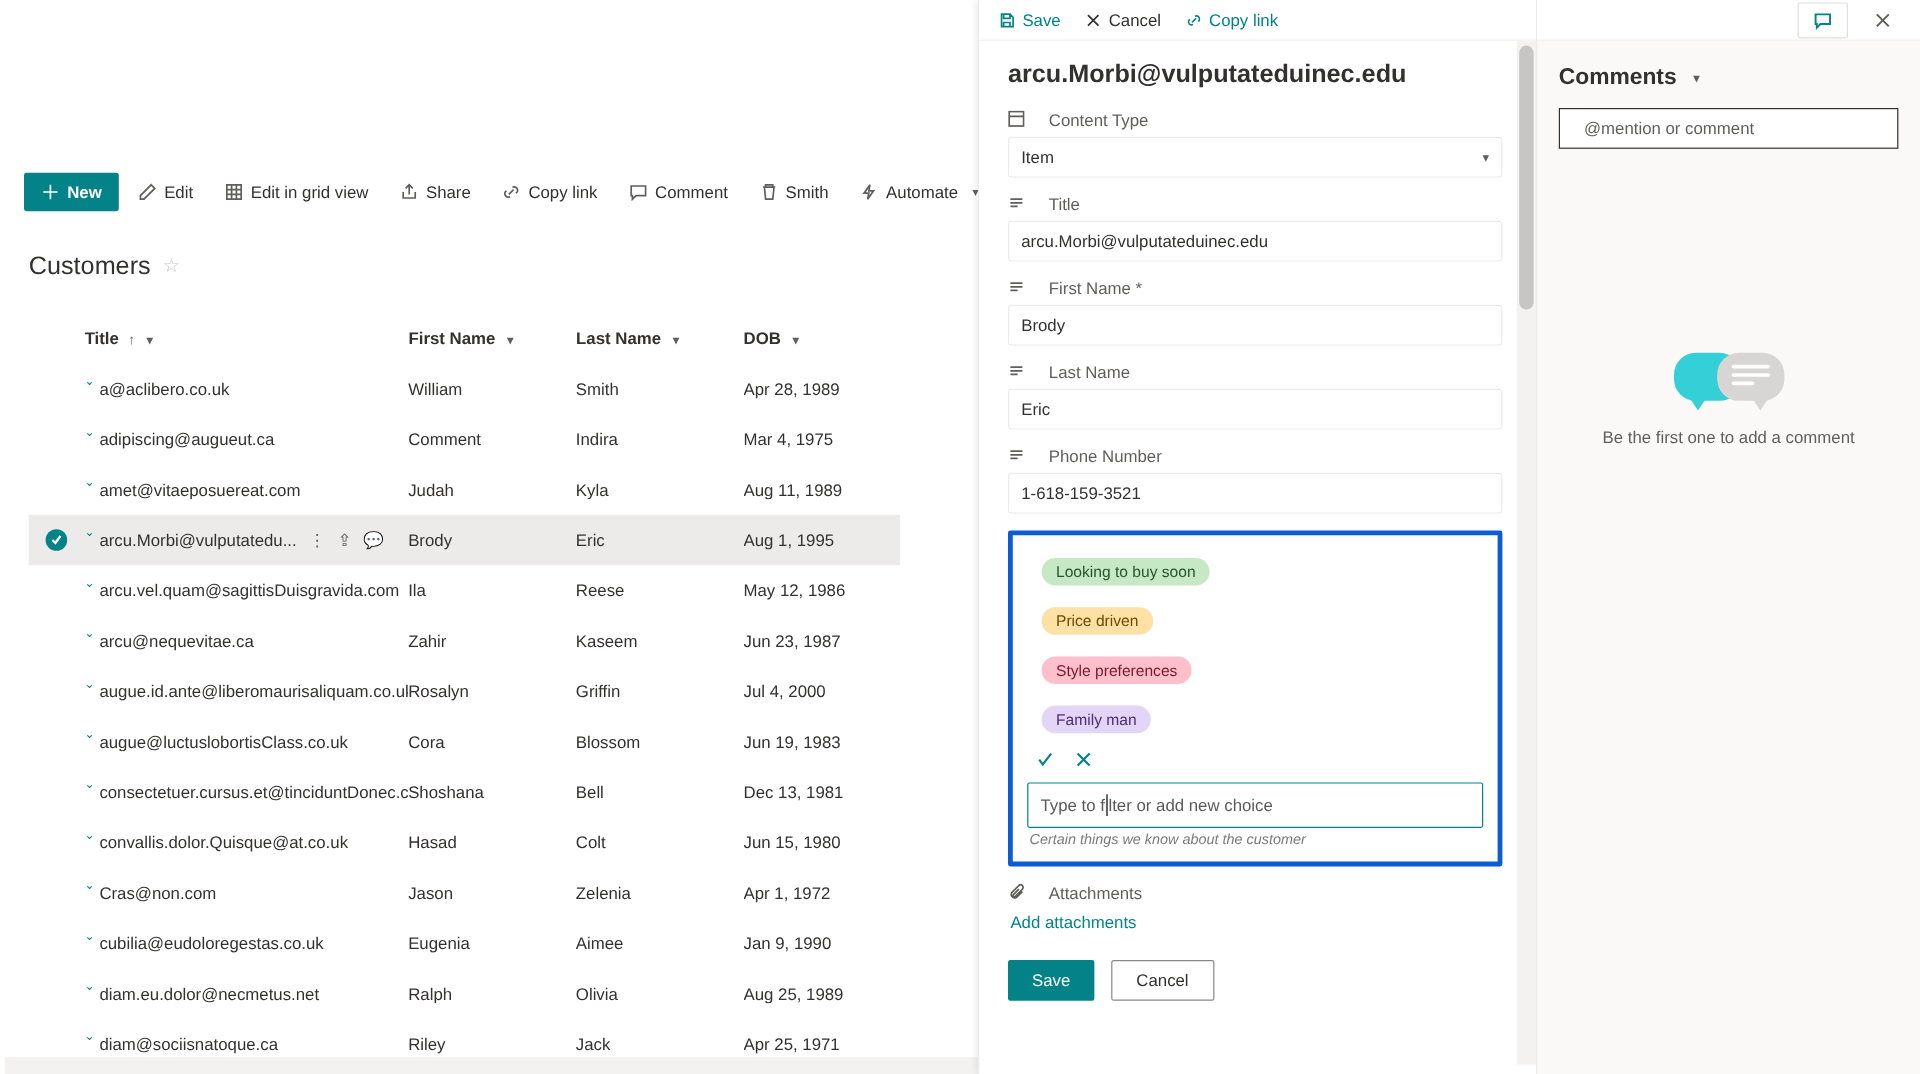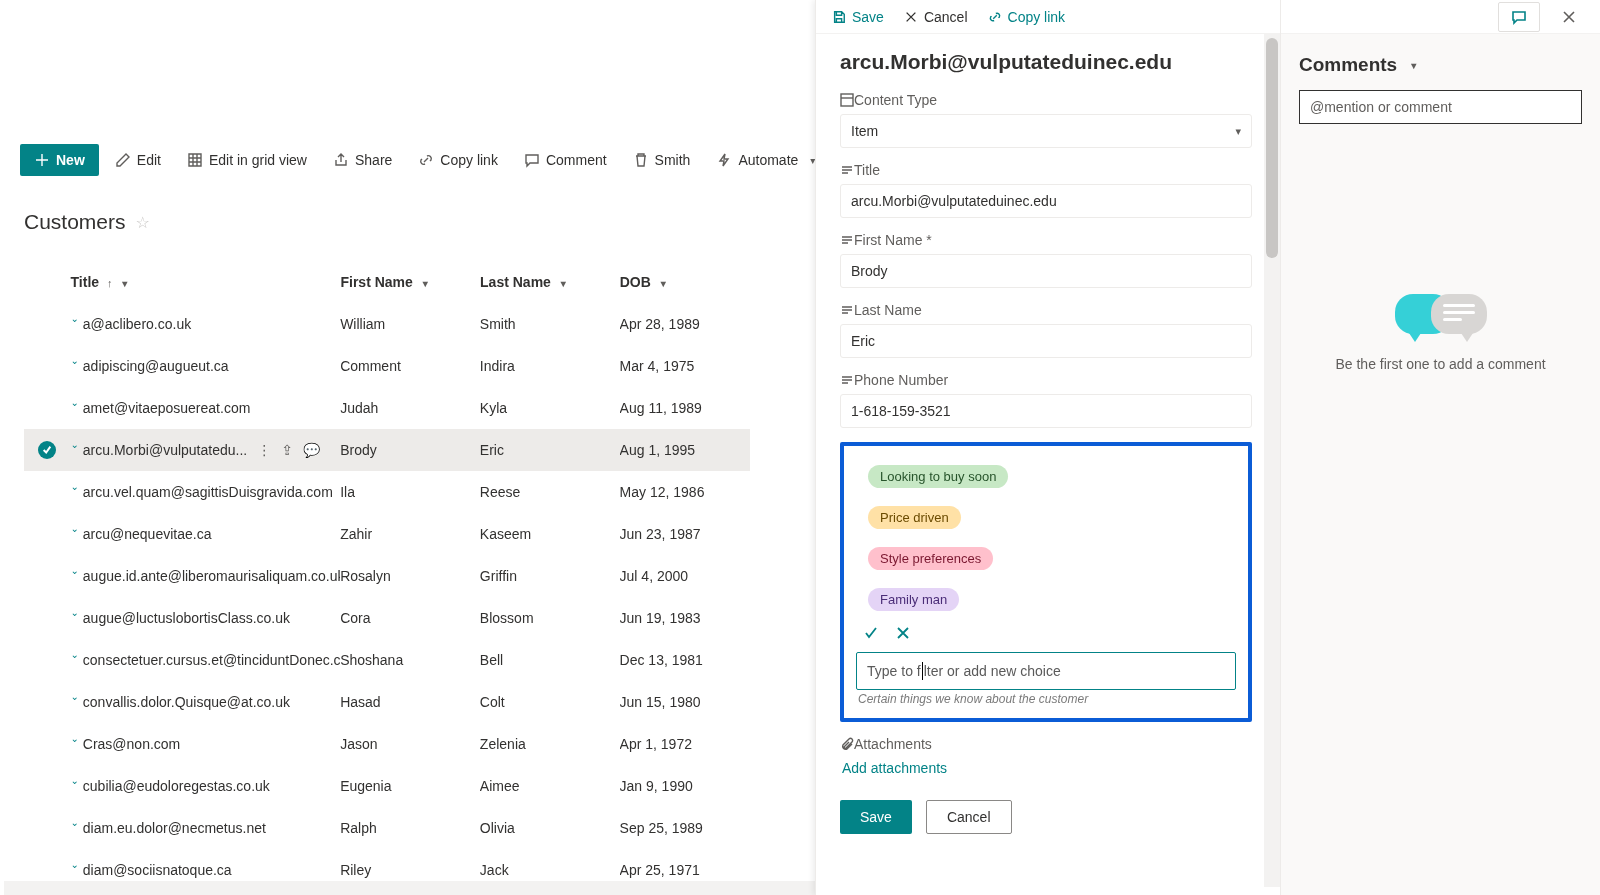--- a/index.html
+++ b/index.html
@@ -42,21 +42,21 @@
     
     .panel { position: absolute; top: 0; right: 320px; width: 465px; bottom: 0; background: #fff; border-left: 1px solid #edebe9; display:flex; flex-direction:column; box-shadow: -2px 0 6px rgba(0,0,0,.08); }
     .panel-cmd { height: 34px; display:flex; align-items:center; gap:4px; padding: 4px 8px; border-bottom:1px solid #f3f2f1; }
     .pcmd { display:inline-flex; align-items:center; gap:6px; padding:0 8px; height:28px; cursor:pointer; color:#038387; font-size:14px; }
     .pcmd svg{ width:14px; height:14px; stroke:#038387; fill:none; stroke-width:1.6; }
     .pcmd.neutral{ color:#323130; }
     .pcmd.neutral svg{ stroke:#323130; }
 
     .panel-body{ flex:1; overflow-y:auto; padding: 16px 28px 24px 24px; position:relative; }
     .panel-title{ font-size:21px; font-weight:600; margin-bottom:18px; word-break:break-all; }
-    .fld-label{ display:flex; align-items:center; gap:0; color:#605e5c; font-size:14px; margin-top:14px; }
+    .fld-label{ display:flex; align-items:flex-start; gap:20px; color:#605e5c; font-size:14px; margin-top:14px; }
     .fld-label .mini-ico{ width:14px; height:14px; display:inline-flex; }
     .fld-label .mini-ico svg{ width:14px; height:14px; stroke:#605e5c; fill:none; stroke-width:1.4; }
     .fld-box{ border:1px solid #edebe9; border-radius:3px; padding:8px 10px; margin-top:6px; font-size:14px; color:#323130; background:#fff; min-height:34px; display:flex; align-items:center; }
     .fld-box.select{ justify-content:space-between; }
     .caret{ color:#605e5c; font-size:11px; }
 
     
     .choice-wrap{ border:4px solid #0b5cd6; border-radius:2px; margin-top:14px; padding:8px 8px 12px 8px; }
     .choice-pill{ display:inline-block; padding:4px 12px; border-radius:14px; font-size:13px; margin:6px 4px 2px 8px; }
     .pill-loyal{ background:#cfe3ff; color:#1b3a6b; }
@@ -82,21 +82,21 @@
     .panel-thumb{ position:absolute; left:2px; right:2px; top:4px; height:220px; background:#c8c6c4; border-radius:6px; }
 
     
     .comments{ position:absolute; top:0; right:0; width:320px; bottom:0; background:#faf9f8; border-left:1px solid #edebe9; }
     .comments-top{ height:34px; display:flex; align-items:center; justify-content:flex-end; gap:8px; padding:0 10px; background:#fff; border-bottom:1px solid #f3f2f1;}
     .sq-btn{ width:42px; height:30px; display:flex; align-items:center; justify-content:center; cursor:pointer; border:1px solid #e1dfdd; background:#fff; border-radius:2px;}
     .sq-btn.flat{ border:none; background:transparent; }
     .sq-btn svg{ width:16px; height:16px; stroke:#038387; fill:none; stroke-width:1.6; }
     .sq-btn.flat svg{ stroke:#605e5c; }
     .comments-head{ padding:20px 18px 10px 18px; display:flex; align-items:center; gap:8px; font-size:19px; font-weight:600; }
-    .mention-box{ margin:4px 18px 0 18px; border:1px solid #323130; height:34px; display:flex; align-items:center; padding:0 10px; color:#605e5c; font-size:14px; background:#fff;}
+    .mention-box{ margin:4px 18px 0 18px; border:1px solid #323130; height:34px; display:flex; align-items:center; padding:0 20px; color:#605e5c; font-size:14px; background:#fff;}
     .empty-state{ text-align:center; margin-top:170px; color:#605e5c; font-size:14px; }
     .bubble-art{ display:flex; justify-content:center; gap:-10px; margin-bottom:22px; }
     .bub{ width:56px; height:40px; border-radius:18px; position:relative; }
     .bub.a{ background:#35d0d7; transform:translateX(10px); }
     .bub.b{ background:#d8d6d4; transform:translateX(-10px); }
     .bub .tail{ position:absolute; bottom:-8px; width:0; height:0; border-left:8px solid transparent; border-right:8px solid transparent; }
     .bub.a .tail{ left:12px; border-top:12px solid #35d0d7; }
     .bub.b .tail{ right:12px; border-top:12px solid #d8d6d4; }
     .bub.b .lines{ position:absolute; left:12px; top:10px; right:12px; }
     .bub.b .lines i{ display:block; height:3px; background:#fff; margin-bottom:4px; border-radius:2px; }
@@ -334,21 +334,21 @@
           <div class="cell col-dob">Jan 9, 1990</div>
         </div>
         <div class="grid-row">
           <div class="col-sel" style="display: flex; justify-content: center;"></div>
           <div class="cell col-title title-cell">
             <span class="title-prefix">⌄</span>
             <span>diam.eu.dolor@necmetus.net</span>
           </div>
           <div class="cell col-fn">Ralph</div>
           <div class="cell col-ln">Olivia</div>
-          <div class="cell col-dob">Sep 25, 1989</div>
+          <div class="cell col-dob">Aug 25, 1989</div>
         </div>
         <div class="grid-row">
           <div class="col-sel" style="display: flex; justify-content: center;"></div>
           <div class="cell col-title title-cell">
             <span class="title-prefix">⌄</span>
             <span>diam@sociisnatoque.ca</span>
           </div>
           <div class="cell col-fn">Riley</div>
           <div class="cell col-ln">Jack</div>
           <div class="cell col-dob">Apr 25, 1971</div>

